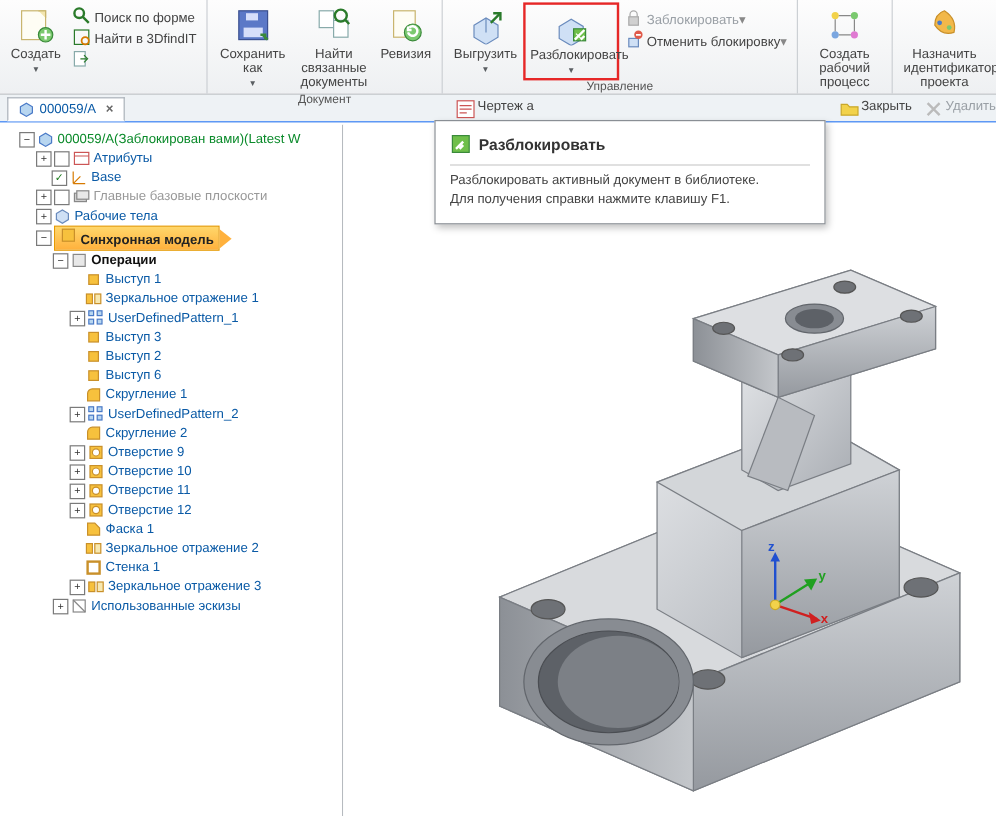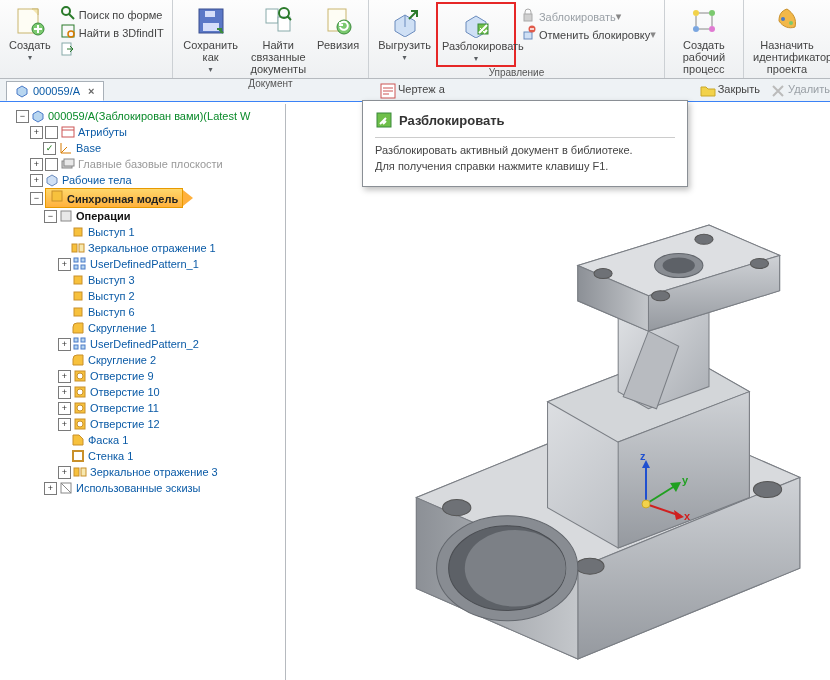--- a/index.html
+++ b/index.html
@@ -512,20 +512,32 @@
                           </svg>
                         </span>
                         <span class="nlbl link">Фаска 1</span>
                       </div>
                     </li>
                     <li>
                       <div class="node">
                         <span class="tw blank"></span>
                         <span class="nic">
                           <svg width="14" height="14">
+                            <rect x="1" y="3" width="5" height="8" fill="#f7c13d" stroke="#c9902a"></rect>
+                            <rect x="8" y="3" width="5" height="8" fill="#f7e8b0" stroke="#c9902a"></rect>
+                          </svg>
+                        </span>
+                        <span class="nlbl link">Зеркальное отражение 2</span>
+                      </div>
+                    </li>
+                    <li>
+                      <div class="node">
+                        <span class="tw blank"></span>
+                        <span class="nic">
+                          <svg width="14" height="14">
                             <rect x="2" y="2" width="10" height="10" fill="none" stroke="#c9902a" stroke-width="2"></rect>
                           </svg>
                         </span>
                         <span class="nlbl link">Стенка 1</span>
                       </div>
                     </li>
                     <li>
                       <div class="node">
                         <span class="tw">+</span>
                         <span class="nic">

